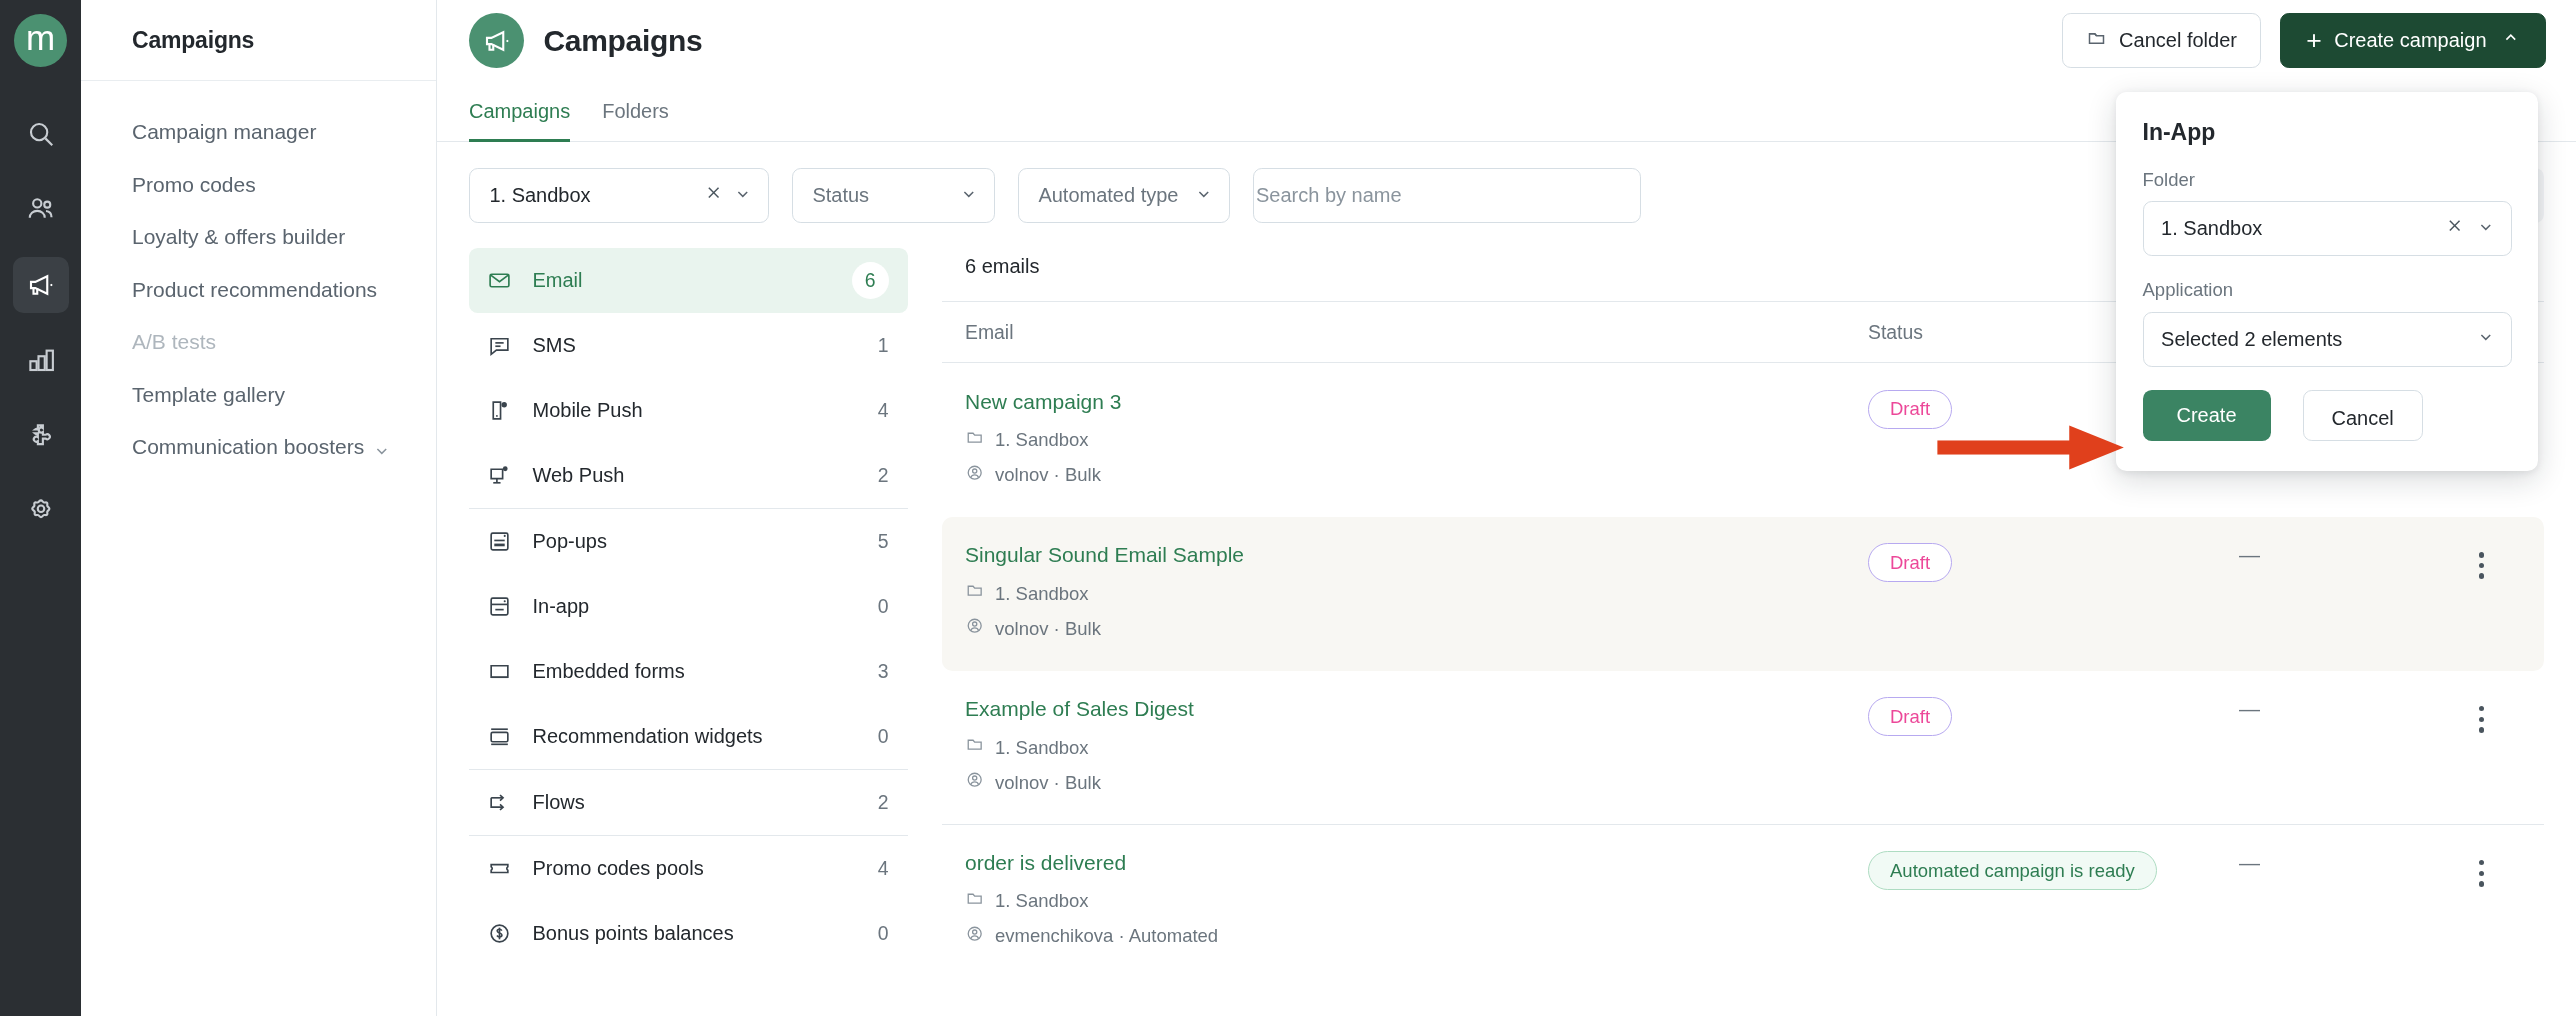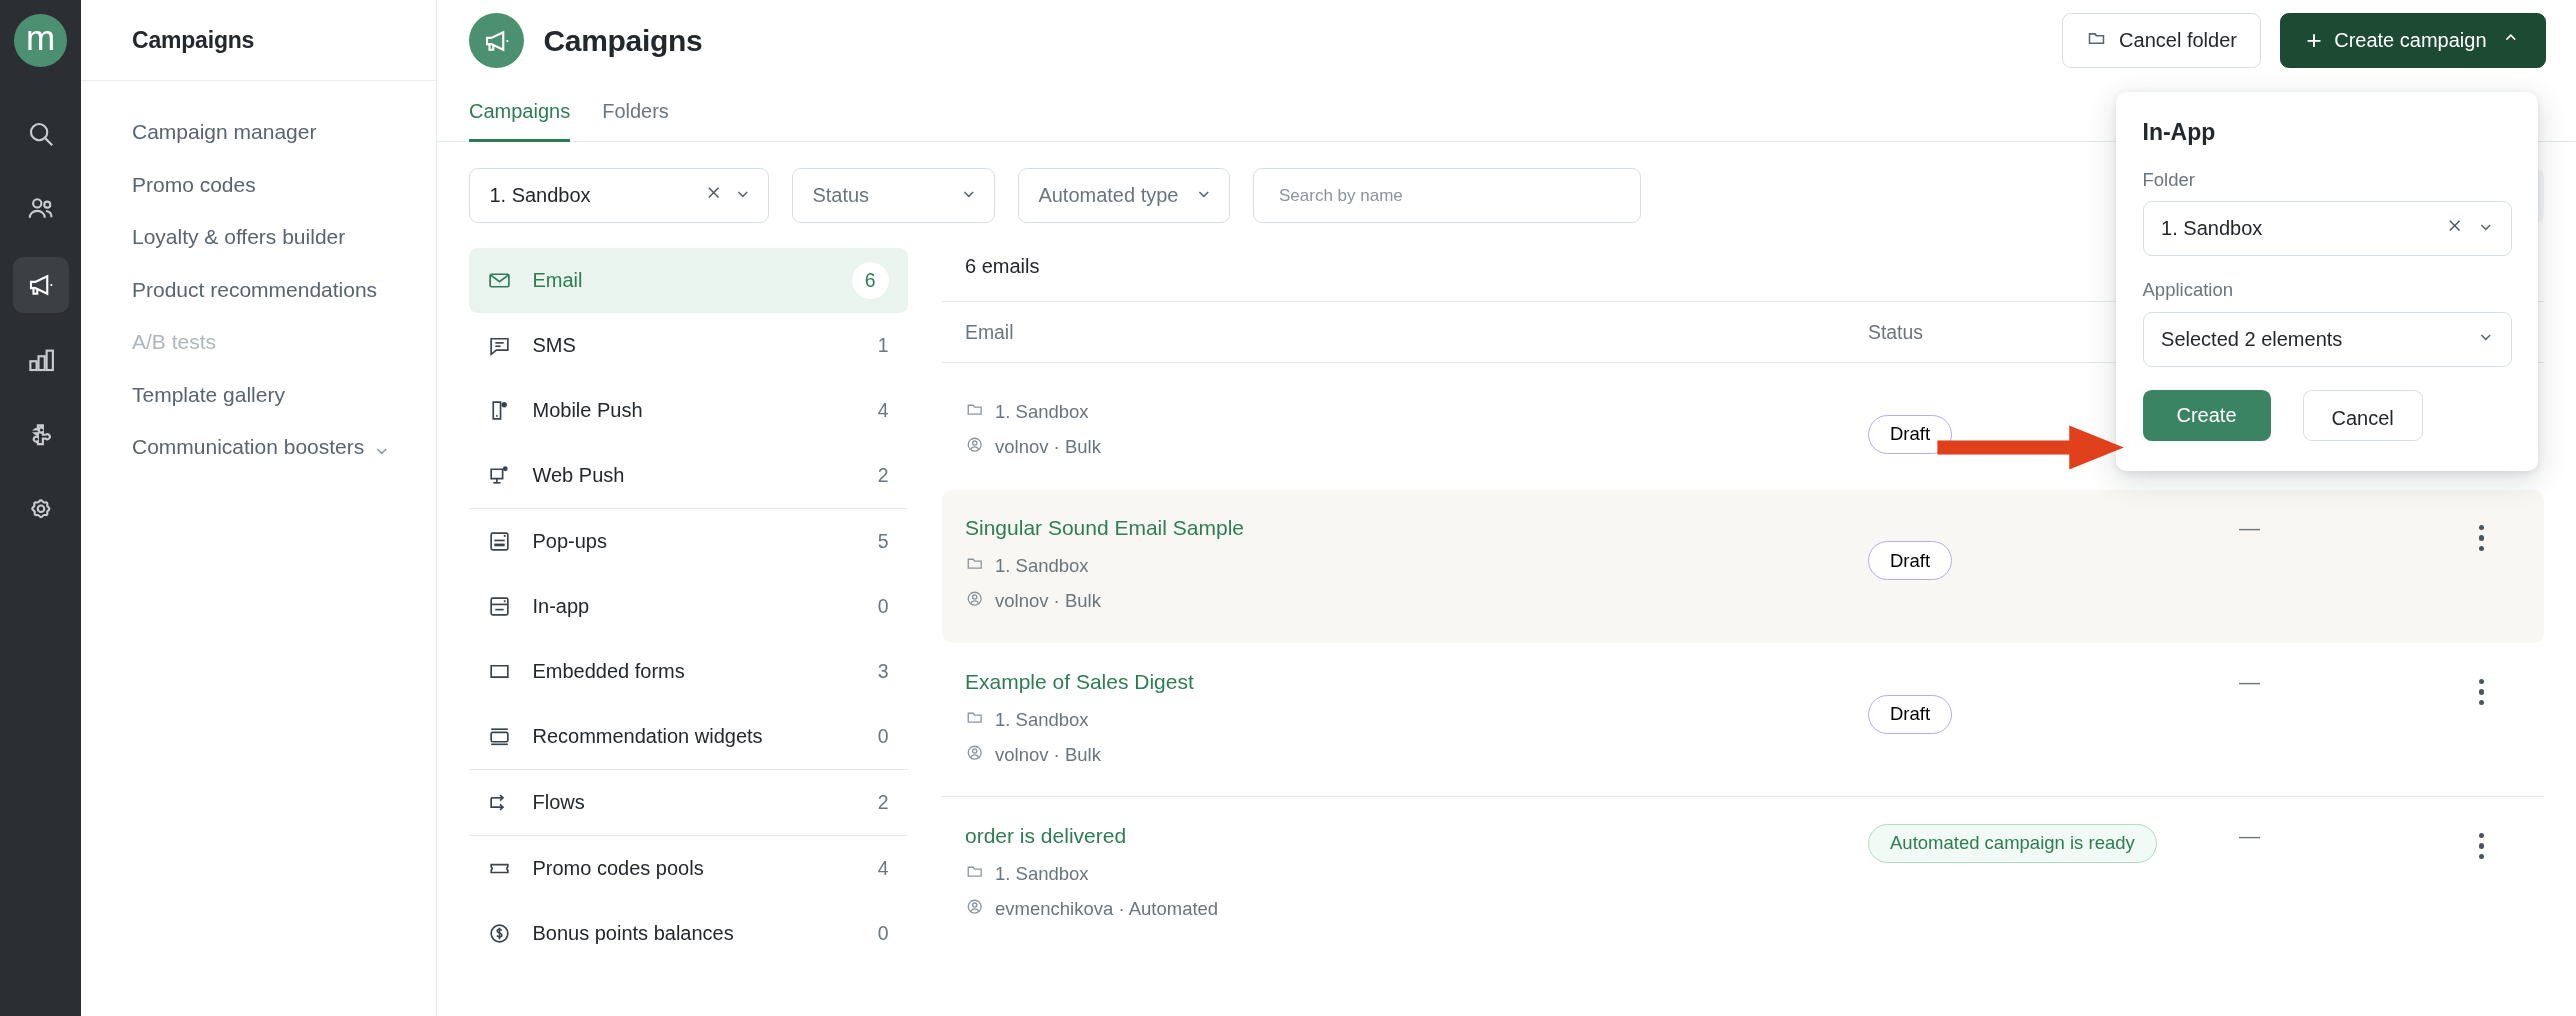--- a/index.html
+++ b/index.html
@@ -104,21 +104,21 @@
   }
   .select .val { flex: 1 1 auto; }
   .select .ph { color: #6B757E; }
   .select .x svg { width: 19.4px; height: 19.4px; stroke: #4A555E; stroke-width: 1.8; fill: none; }
   .select .cv svg { width: 17.6px; height: 17.6px; stroke: #5A646E; stroke-width: 2; fill: none; }
   .sel-folder { width: 300px; }
   .sel-status { width: 203px; }
   .sel-type   { width: 212px; }
   .search-box {
     width: 388px; height: 55px; border: 0.9px solid #D6DEE4; border-radius: 8.8px;
-    display: flex; align-items: center; padding: 0 25px; font-size: 17px; color: #8A949D;
+    display: flex; align-items: center; padding: 0 2px; font-size: 20px; color: #8A949D;
     background: #fff;
   }
   .filters-spacer { flex: 1 1 auto; }
   .viewtoggle {
     width: 56px; height: 55px; border-radius: 8.8px; background: #F3F5F7;
     display: flex; align-items: center; justify-content: center; cursor: pointer;
   }
   .viewtoggle svg { width: 25px; height: 25px; stroke: #3A444D; fill: none; stroke-width: 1.9; }
 
   
@@ -165,21 +165,21 @@
     content: ""; position: absolute; left: 0; right: 0; bottom: 0; height: 0.9px; background: #E3E8EC;
   }
   .t-name { font-size: 21px; color: #2E7D52; cursor: pointer; display: block; margin-bottom: 14px; }
   .t-meta { display: flex; align-items: center; gap: 10.6px; font-size: 18.5px; color: #6B757E; margin-top: 10.6px; }
   .t-meta svg { width: 19.4px; height: 19.4px; stroke: #8A949D; fill: none; stroke-width: 1.6; flex: 0 0 19.4px; }
   .badge {
     display: inline-flex; align-items: center; justify-content: center;
     height: 39px; padding: 0 21px; border-radius: 881px;
     font-size: 18.5px; border: 0.9px solid; white-space: nowrap;
   }
-  .badge-draft { color: #000000; border-color: #B7A9F0; background: #fff; margin-top: 25px; }
+  .badge-draft { color: #ec4899; border-color: #B7A9F0; background: #fff; }
   .badge-ready { color: #2E7D52; border-color: #AEDCC2; background: #F1FAF5; }
   .t-dash { color: #6B757E; font-size: 21px; }
   .kebab { display: flex; flex-direction: column; gap: 5.3px; align-items: center; cursor: pointer; padding-top: 8.8px; }
   .kebab i { width: 5.3px; height: 5.3px; border-radius: 50%; background: #4A555E; display:block; }
 
   
   .popover {
     position: absolute; top: 92px; left: 2116px; width: 422px;
     background: #fff; border-radius: 10.6px;
     box-shadow: 0 8.8px 30px rgba(20,30,40,0.16), 0 1.8px 7px rgba(20,30,40,0.08);
@@ -526,20 +526,21 @@
 
         <div class="thead">
           <div class="col-email">Email</div>
           <div class="col-status">Status</div>
           <div class="col-extra"></div>
           <div class="col-menu"></div>
         </div>
 
         <div class="trow">
           <div class="col-email">
+            <span class="t-name">New campaign 3</span>
             <div class="t-meta">
               <span>
                 <svg viewBox="0 0 24 24">
                     <path d="M4 6.5h6l2 2.4h8v8.6H4z"></path>
                   </svg>
               </span>
               <span>1. Sandbox</span>
             </div>
             <div class="t-meta">
               <span>

